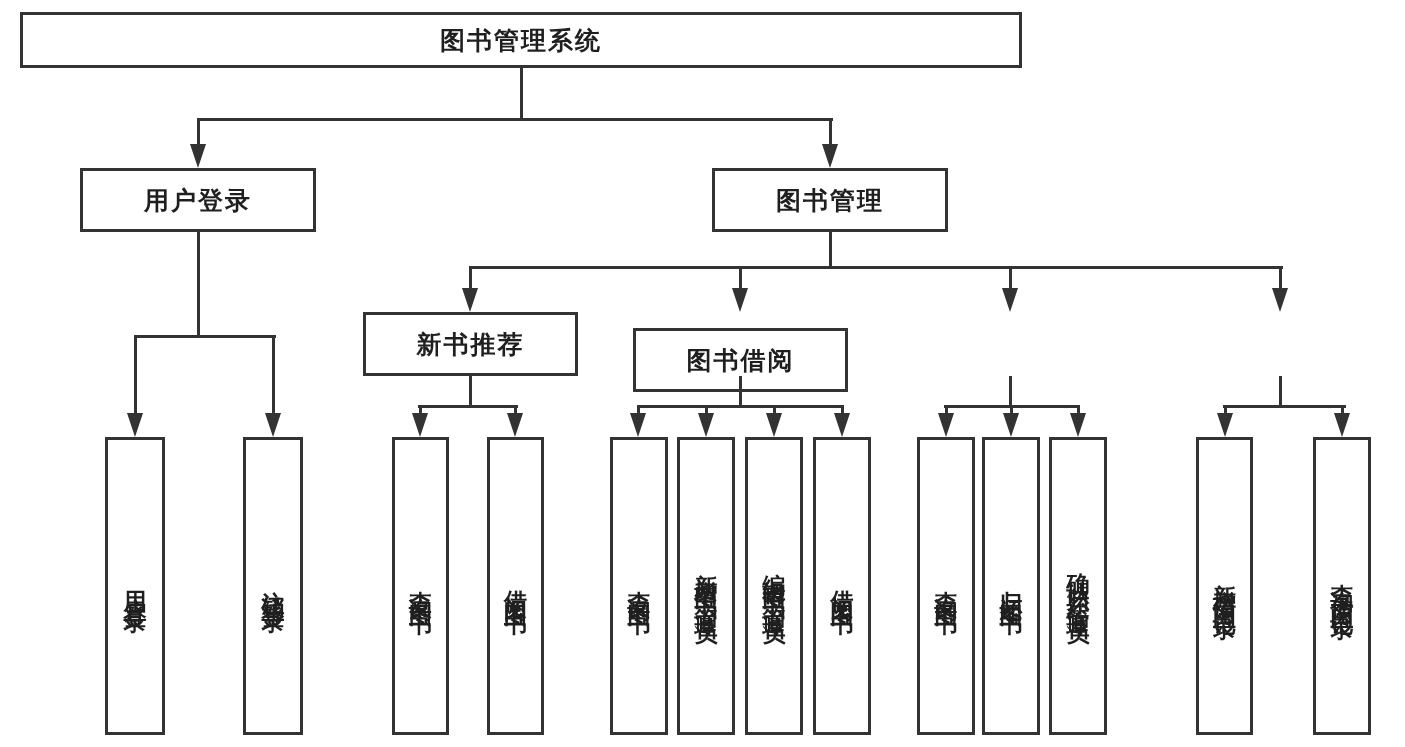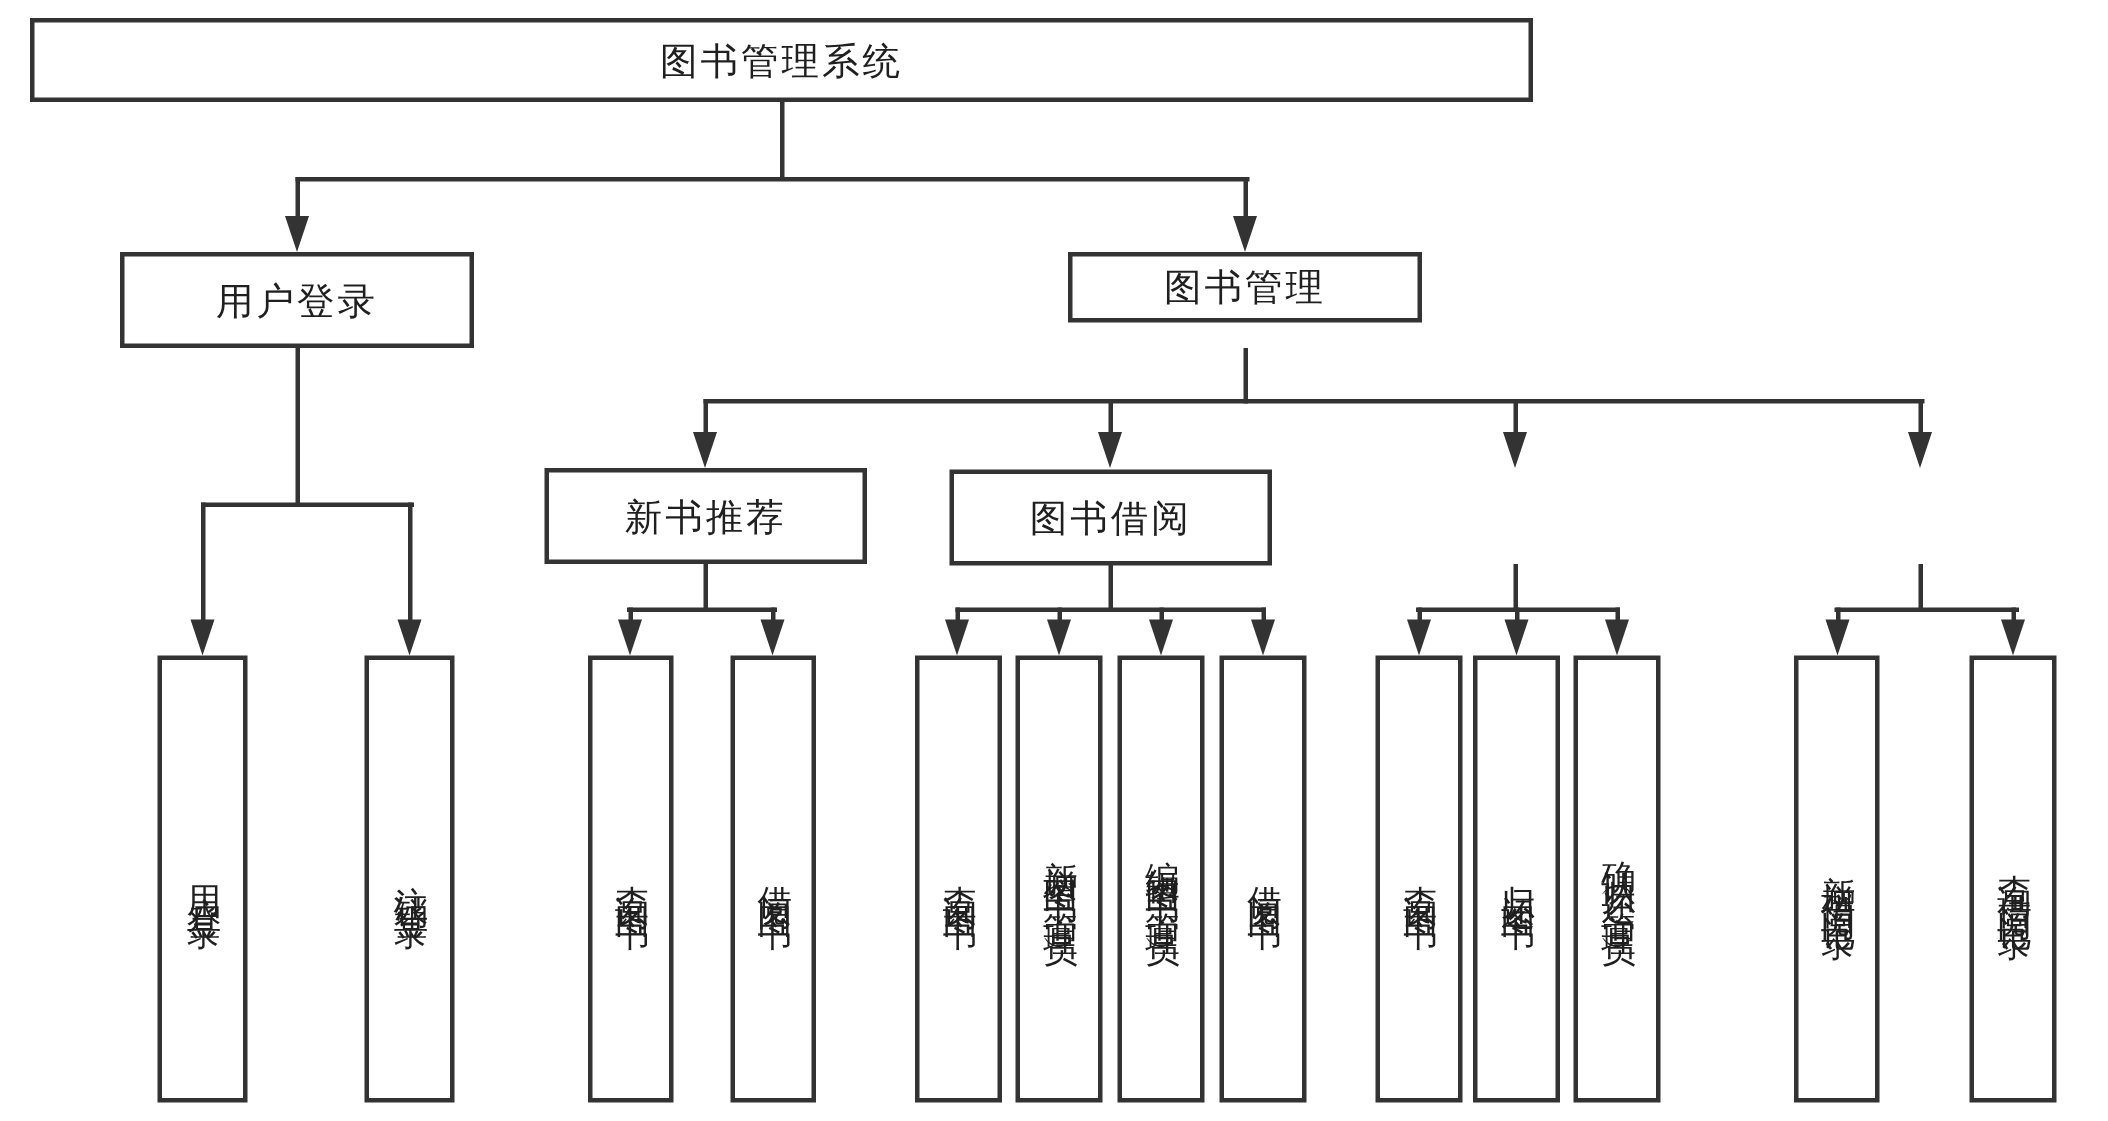--- a/index.html
+++ b/index.html
@@ -16,20 +16,21 @@
 
   
   .node {
     position: absolute;
     background: #ffffff;
     border: 3px solid #333333;
     display: flex;
     align-items: center;
     justify-content: center;
     color: #1f1f1f;
+    font-weight: bold;
   }
   .node .hlabel {
     font-size: 25px;
     letter-spacing: 2px;
     white-space: nowrap;
     color: #1f1f1f;
   }
   .node .vlabel {
     writing-mode: vertical-rl;
     text-orientation: mixed;
@@ -84,21 +85,21 @@
   <div class="vline" style="left:197px; top:118px; height:30px;"></div>
   <div class="arrowhead" style="left:190px; top:144px;"></div>
 
   <div class="vline" style="left:829px; top:118px; height:30px;"></div>
   <div class="arrowhead" style="left:822px; top:144px;"></div>
 
   <div class="node" style="left:80px; top:168px; width:236px; height:64px;">
     <span class="hlabel">用户登录</span>
   </div>
 
-  <div class="node" style="left:712px; top:168px; width:236px; height:47px;">
+  <div class="node" style="left:712px; top:168px; width:236px; height:64px;">
     <span class="hlabel">图书管理</span>
   </div>
 
   <div class="vline" style="left:197px; top:232px; height:106px;"></div>
   <div class="hline" style="left:134px; top:335px; width:142px;"></div>
   <div class="vline" style="left:134px; top:335px; height:80px;"></div>
   <div class="arrowhead" style="left:127px; top:413px;"></div>
   <div class="vline" style="left:272px; top:335px; height:80px;"></div>
   <div class="arrowhead" style="left:265px; top:413px;"></div>
 
@@ -109,21 +110,21 @@
   <div class="vline" style="left:739px; top:266px; height:26px;"></div>
   <div class="arrowhead" style="left:732px; top:288px;"></div>
   <div class="vline" style="left:1009px; top:266px; height:26px;"></div>
   <div class="arrowhead" style="left:1002px; top:288px;"></div>
   <div class="vline" style="left:1279px; top:266px; height:26px;"></div>
   <div class="arrowhead" style="left:1272px; top:288px;"></div>
 
   <div class="node" style="left:363px; top:312px; width:215px; height:64px;">
     <span class="hlabel">新书推荐</span>
   </div>
-  <div class="node" style="left:633px; top:313px; width:215px; height:64px;">
+  <div class="node" style="left:633px; top:328px; width:215px; height:64px;">
     <span class="hlabel">图书借阅</span>
   </div>
 
   <div class="vline" style="left:469px; top:376px; height:32px;"></div>
   <div class="hline" style="left:418px; top:405px; width:100px;"></div>
   <div class="vline" style="left:419px; top:405px; height:12px;"></div>
   <div class="arrowhead" style="left:412px; top:413px;"></div>
   <div class="vline" style="left:514px; top:405px; height:12px;"></div>
   <div class="arrowhead" style="left:507px; top:413px;"></div>
 

